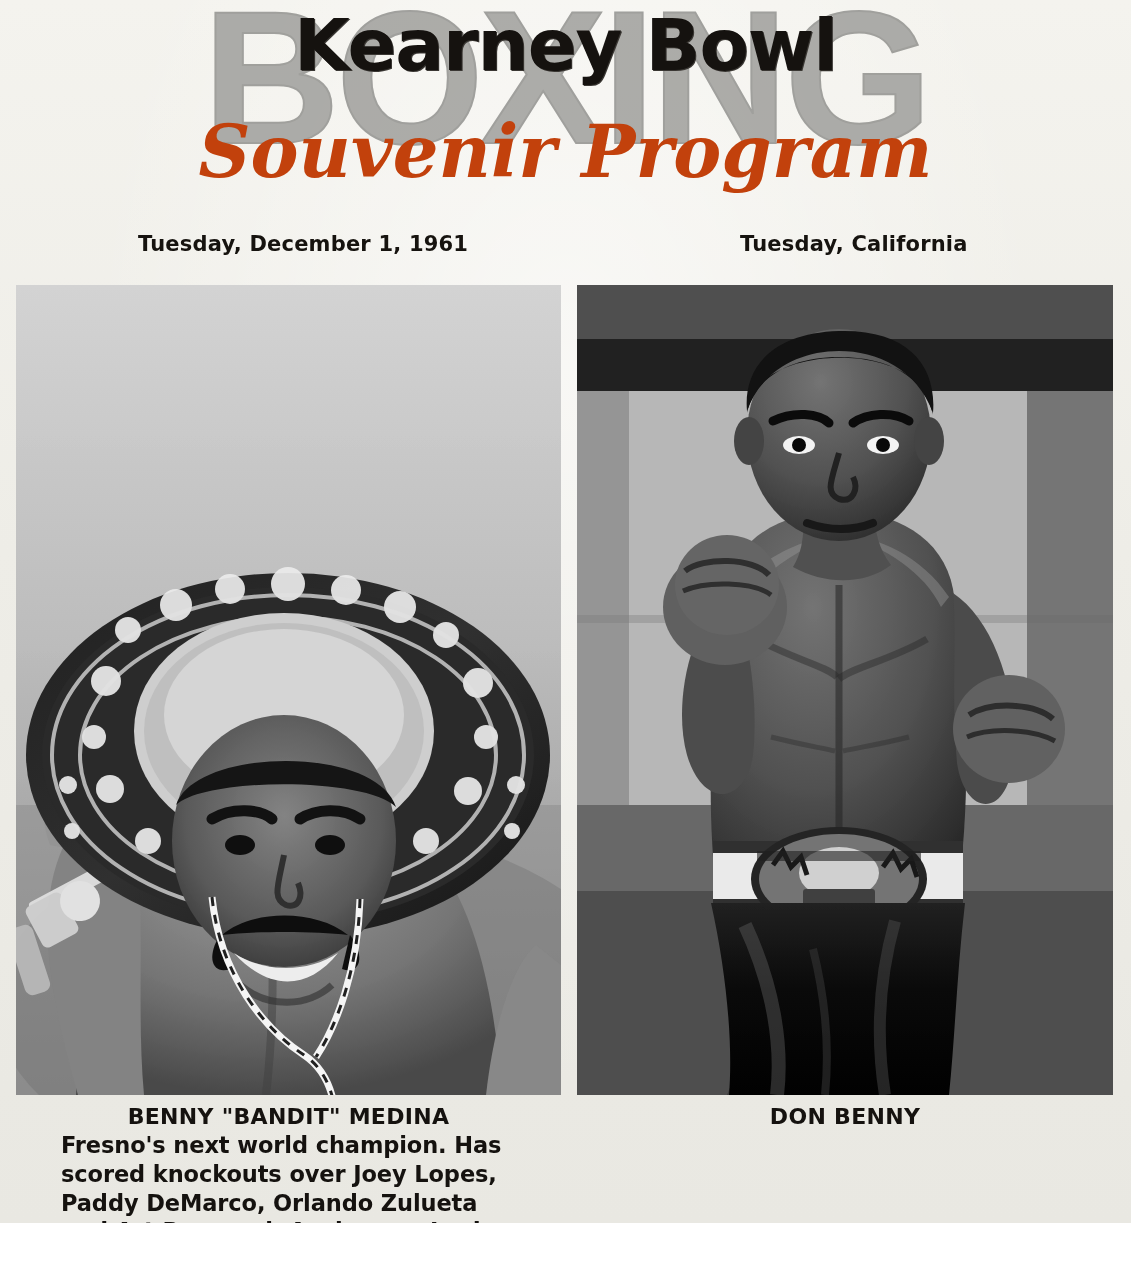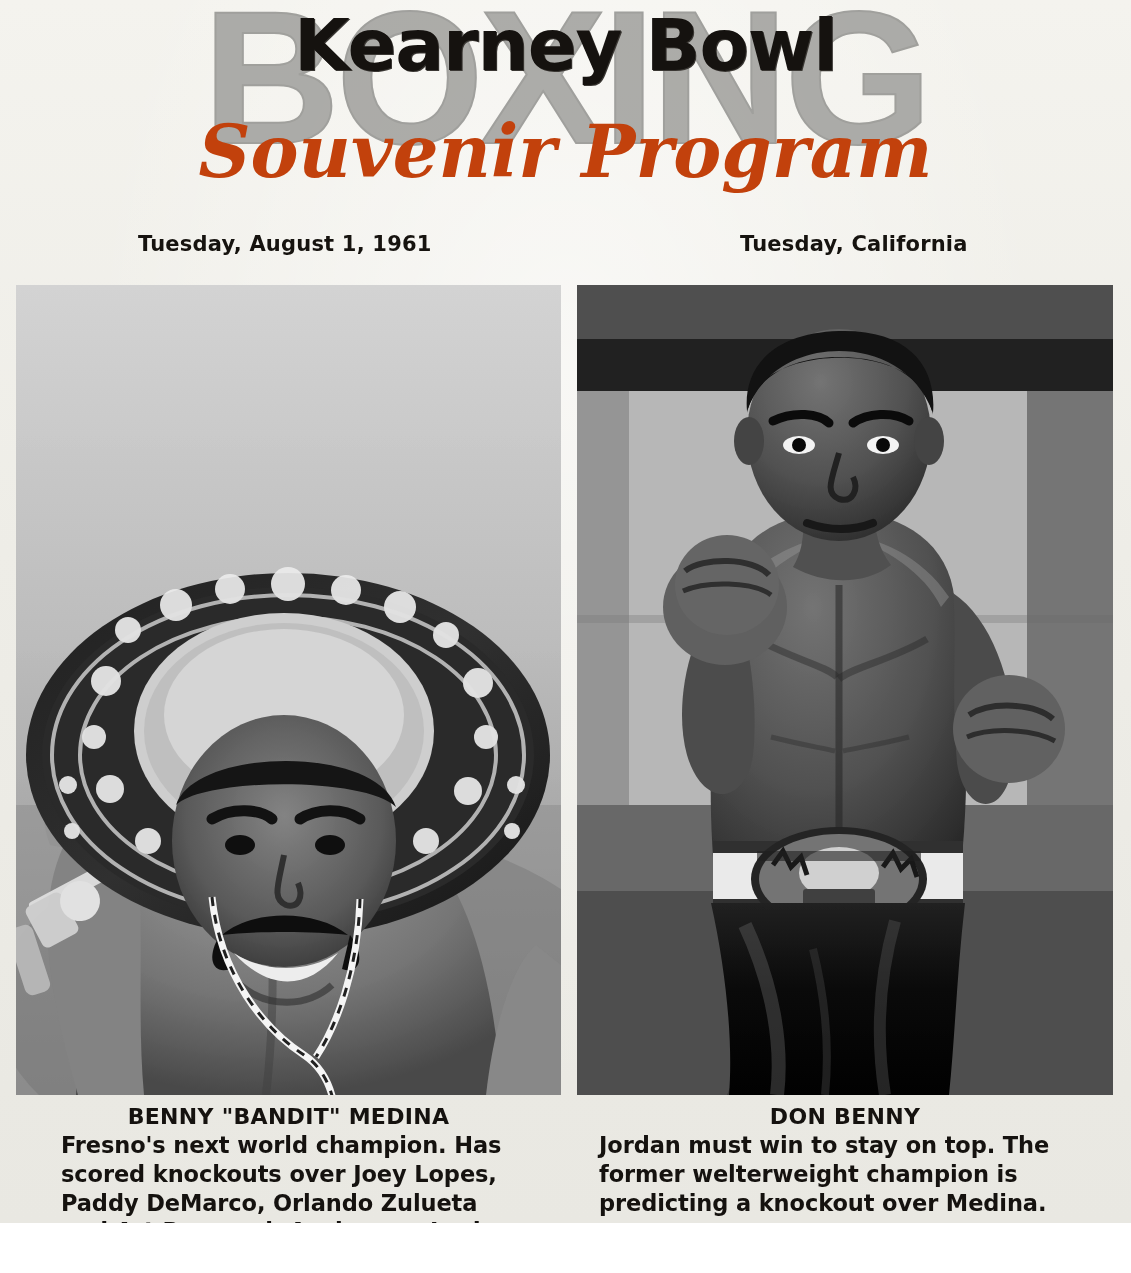--- a/index.html
+++ b/index.html
@@ -168,21 +168,21 @@
 <div class="page">
   <div class="paper-texture"></div>
 
   <div class="masthead">
     <div class="ghost-word">BOXING</div>
     <div class="title-main">Kearney Bowl</div>
     <div class="title-sub">Souvenir Program</div>
   </div>
 
   <div class="meta-row">
-    <div class="meta-date">Tuesday, August 1, 1961</div>
+    <div class="meta-date">Tuesday, December 1, 1961</div>
     <div class="meta-place">Tuesday, California</div>
   </div>
 
   <div class="photo photo-left">
     <svg viewBox="0 0 545 810" preserveAspectRatio="xMidYMid slice" aria-hidden="true">
       <defs>
         <linearGradient id="bgL" x1="0" y1="0" x2="0" y2="1">
           <stop offset="0%" stop-color="#cfcdc8"></stop>
           <stop offset="45%" stop-color="#b9b7b2"></stop>
           <stop offset="100%" stop-color="#8e8c88"></stop>
@@ -396,15 +396,14 @@
     </svg>
   </div>
 
   <div class="caption-block caption-left">
     <div class="caption-name">BENNY "BANDIT" MEDINA</div>
     <div class="caption-body">Fresno's next world champion. Has scored knockouts over Joey Lopes, Paddy DeMarco, Orlando Zulueta and Art Ramponi. A win over Jordan will get him a shot at Joe Brown.</div>
   </div>
 
   <div class="caption-block caption-right">
     <div class="caption-name">DON BENNY</div>
-    <div class="caption-body">Jordan must win to stay on top. The former welterweight champion is predicting a knockout over Medina.</div>
   </div>
 </div>
 
 </body></html>

